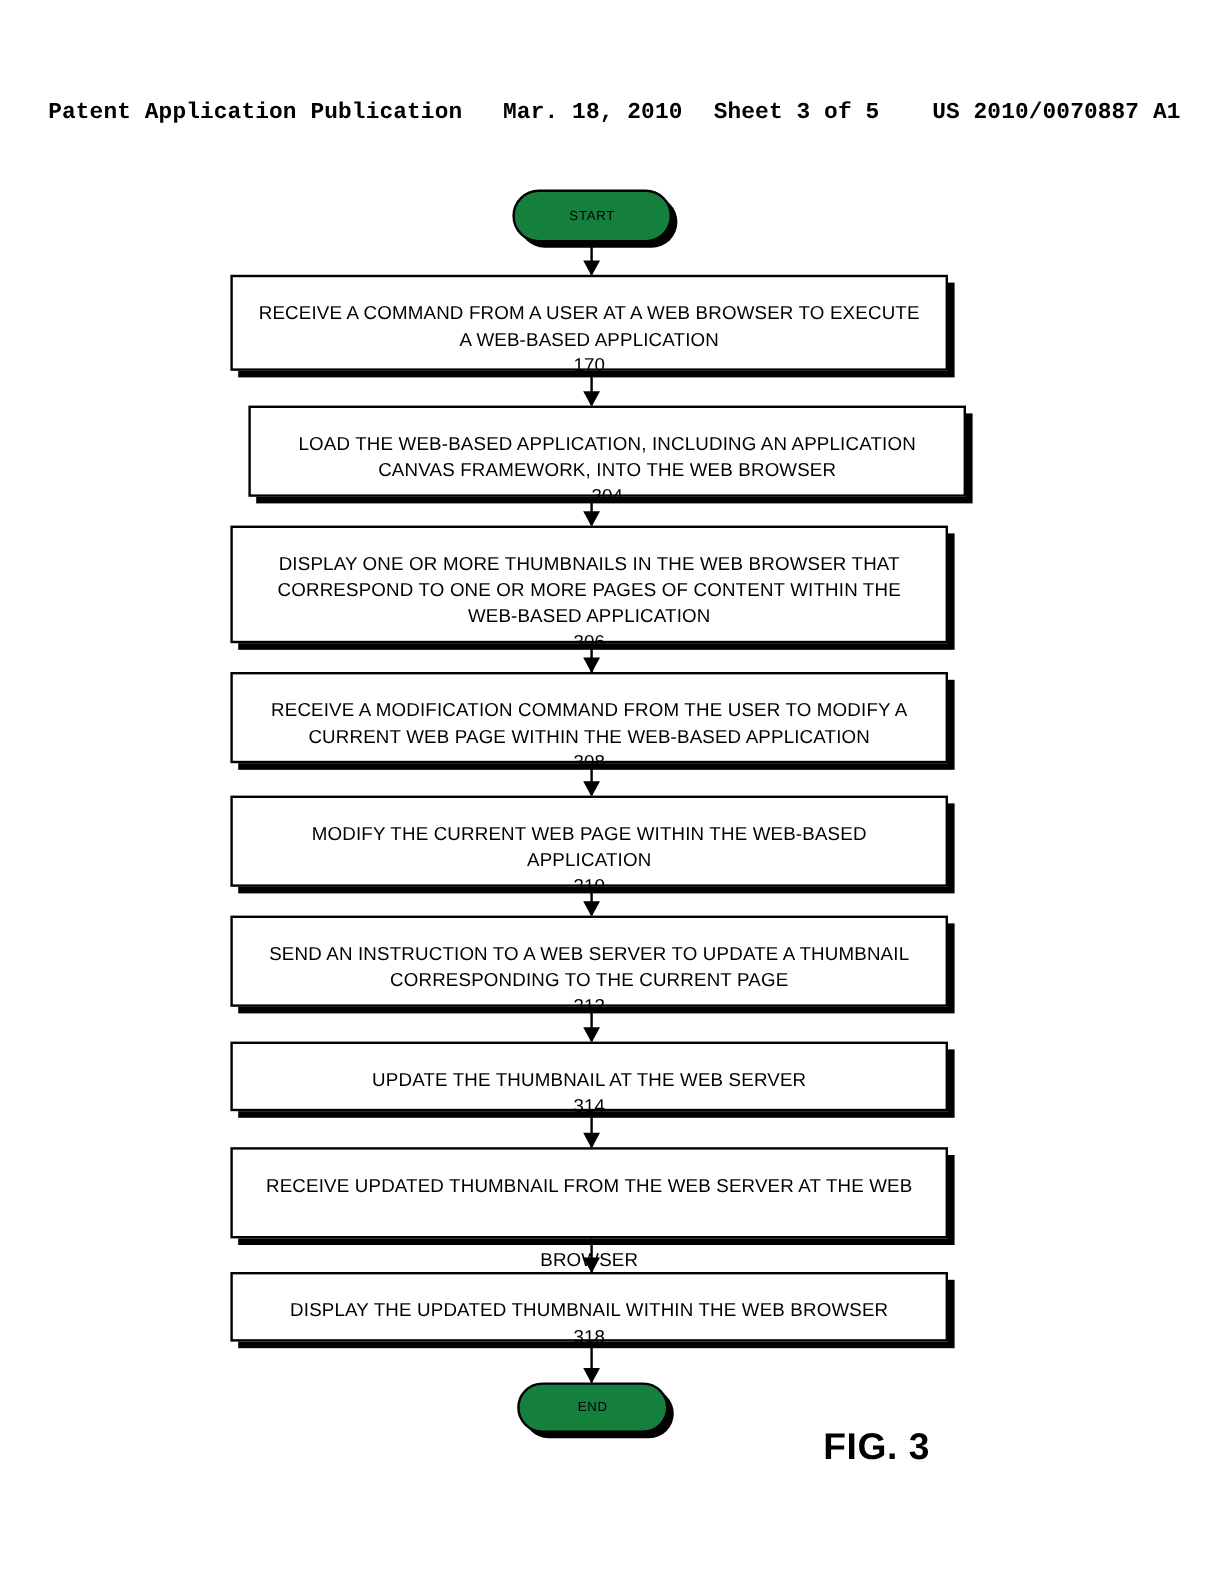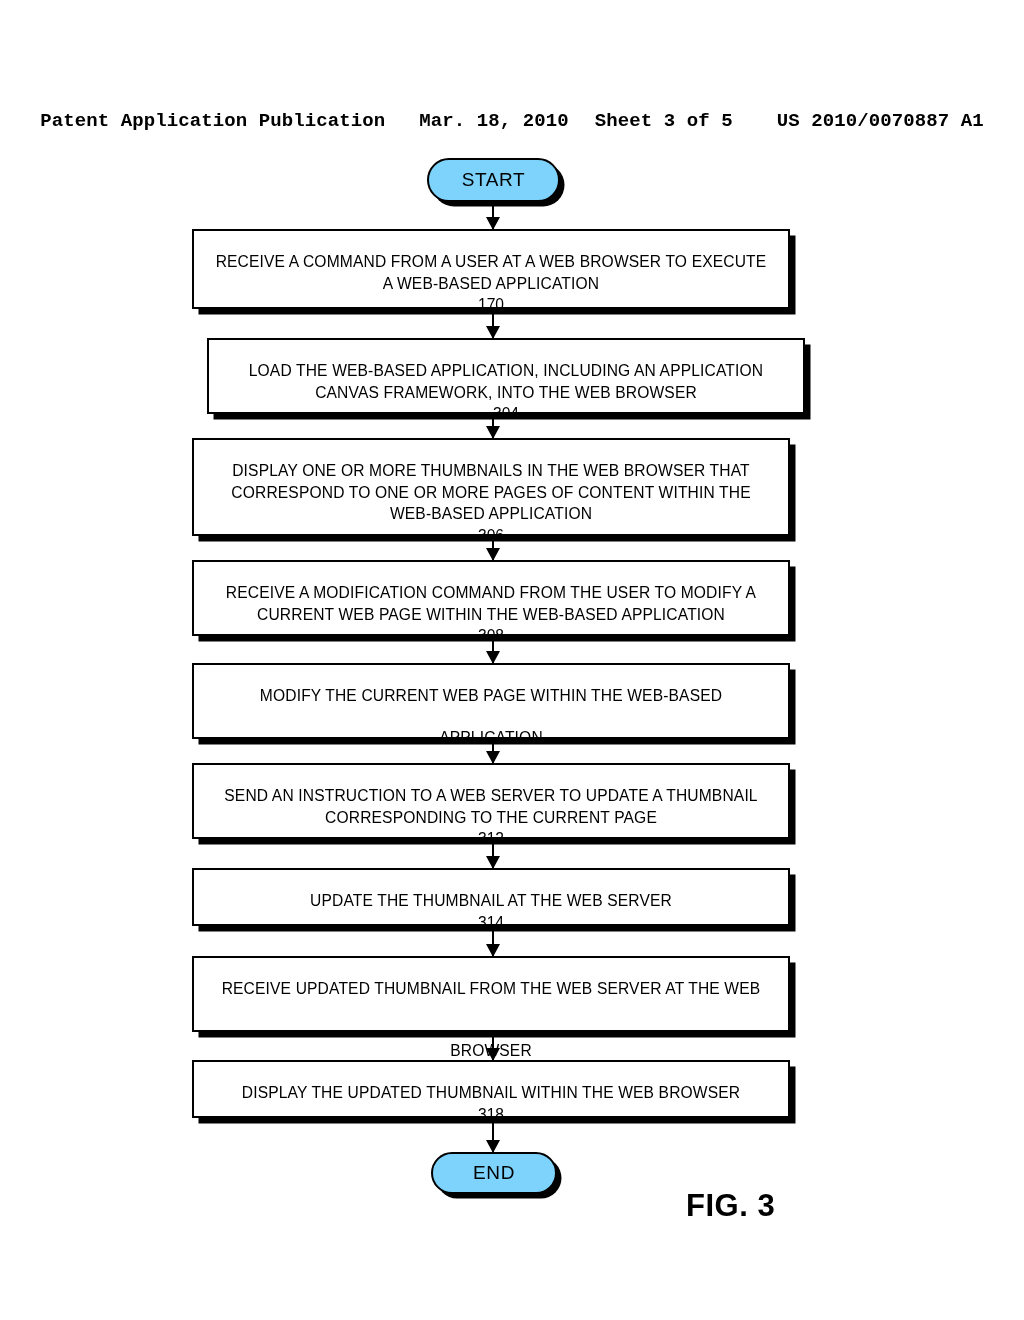--- a/index.html
+++ b/index.html
@@ -26,43 +26,43 @@
     justify-content: center;
     align-items: baseline;
     font-family: Liberation Mono, monospace;
     font-weight: bold;
     font-size: 19px;
     letter-spacing: 0.1px;
     white-space: nowrap;
   }
   .page-header .hdr-left   { margin-right: 34px; }
   .page-header .hdr-date   { margin-right: 26px; }
-  .page-header .hdr-sheet  { margin-right: 44px; margin-top: 28px; }
+  .page-header .hdr-sheet  { margin-right: 44px; }
   .page-header .hdr-right  { }
 
   
   .flow {
     position: absolute;
     top: 0;
     left: 0;
     width: 1024px;
     height: 1320px;
   }
 
   
   .terminator {
     position: absolute;
     box-sizing: border-box;
     border: 2.5px solid #000;
     border-radius: 999px;
-    background: #7dd3fc;
+    background: #15803d;
     display: flex;
     align-items: center;
     justify-content: center;
-    font-size: 19px;
+    font-size: 11px;
     letter-spacing: 0.6px;
     box-shadow: 5px 5px 0 -0.5px #000;
   }
 
   
   .proc {
     position: absolute;
     box-sizing: border-box;
     border: 2.5px solid #000;
     background: #fff;
@@ -158,21 +158,21 @@
   <div class="arrow" style="left:492px; top:536px; height:24px;"></div>
 
   <div class="proc" style="left:192px; top:560px; width:598px; height:76px;">
     <div class="line">RECEIVE A MODIFICATION COMMAND FROM THE USER TO MODIFY A</div>
     <div class="line">CURRENT WEB PAGE WITHIN THE WEB-BASED APPLICATION</div>
     <div class="ref">308</div>
   </div>
 
   <div class="arrow" style="left:492px; top:636px; height:27px;"></div>
 
-  <div class="proc" style="left:192px; top:663px; width:598px; height:76px;gap:20px;">
+  <div class="proc" style="left:192px; top:663px; width:598px; height:76px;">
     <div class="line">MODIFY THE CURRENT WEB PAGE WITHIN THE WEB-BASED</div>
     <div class="line">APPLICATION</div>
     <div class="ref">310</div>
   </div>
 
   <div class="arrow" style="left:492px; top:739px; height:24px;"></div>
 
   <div class="proc" style="left:192px; top:763px; width:598px; height:76px;">
     <div class="line">SEND AN INSTRUCTION TO A WEB SERVER TO UPDATE A THUMBNAIL</div>
     <div class="line">CORRESPONDING TO THE CURRENT PAGE</div>

